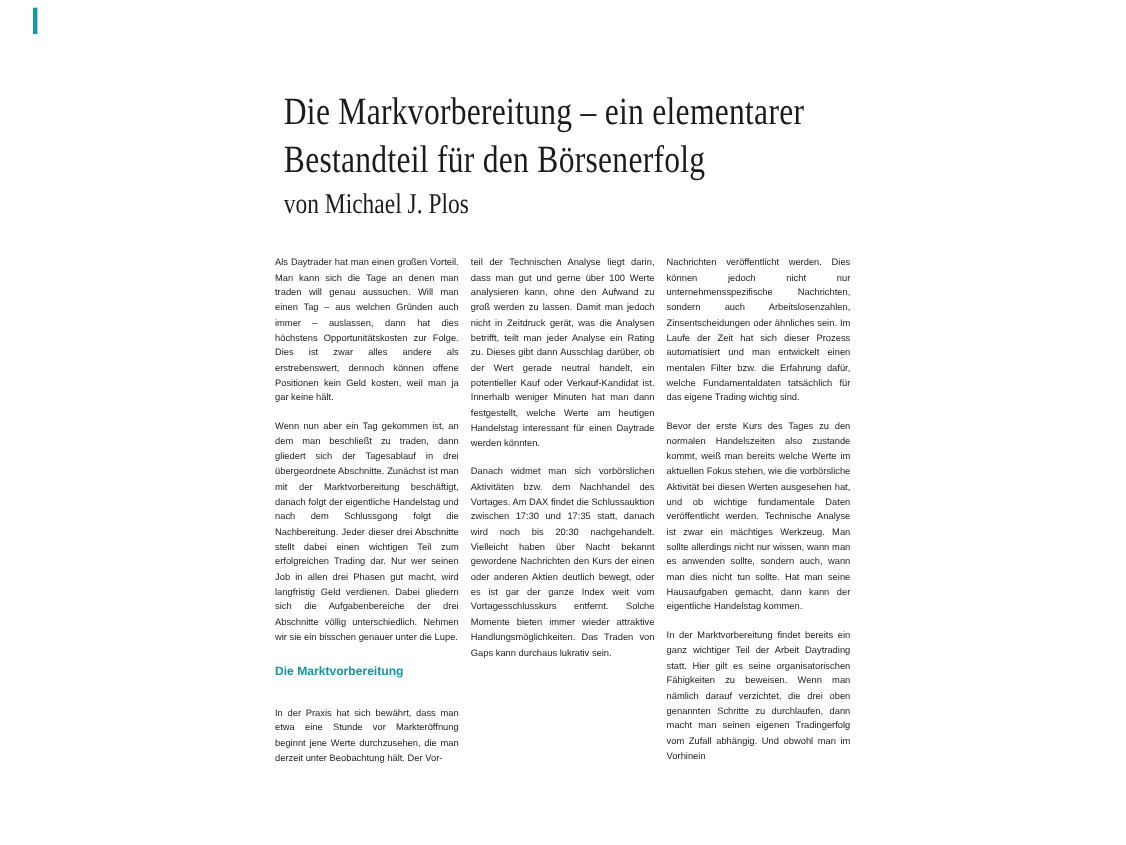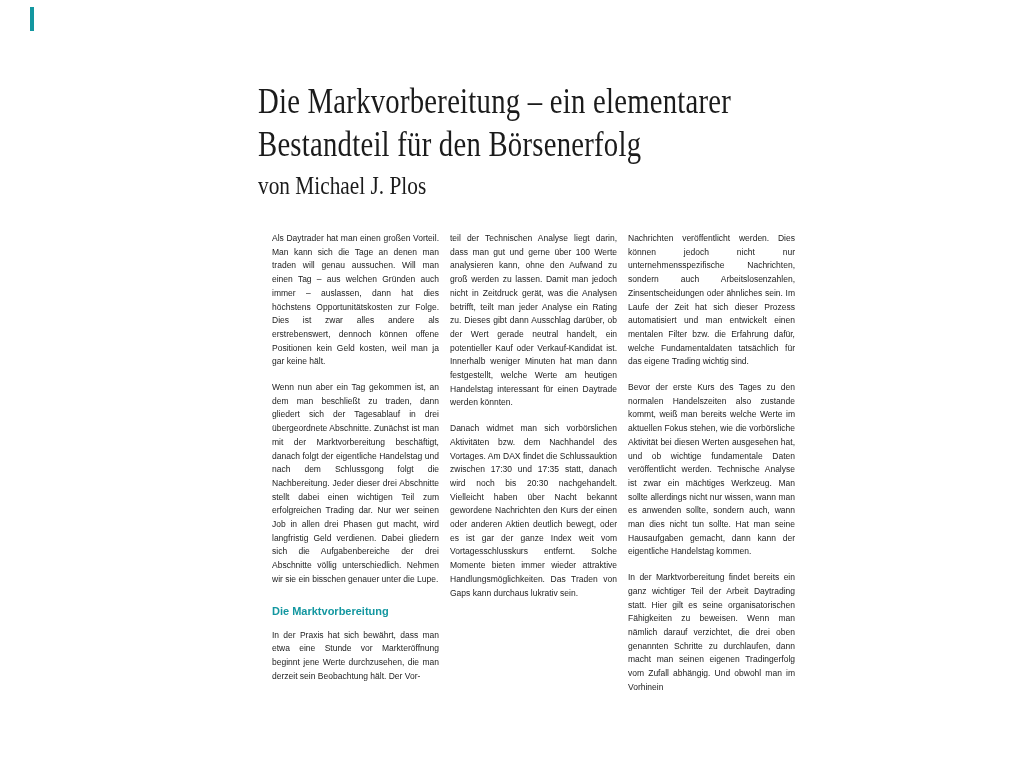--- a/index.html
+++ b/index.html
@@ -47,21 +47,21 @@
     font-family: "Liberation Serif", serif;
     font-weight: 400;
     font-size: 26px;
     line-height: 30px;
     color: #1b1b1b;
     margin-top: 5px;
     white-space: nowrap;
   }
   .columns {
     position: absolute;
-    left: 272px;
+    left: 250px;
     top: 232px;
     width: 523px;
     display: flex;
     gap: 11px;
   }
   .col {
     width: 167px;
     flex: 0 0 167px;
   }
   .body-p {
@@ -71,21 +71,21 @@
     color: #1c1c1c;
     margin: 0 0 12px 0;
     hyphens: auto;
     -webkit-hyphens: auto;
   }
   .col-heading {
     font-size: 11px;
     line-height: 14px;
     font-weight: 700;
     color: #1397a0;
-    margin: 17px 0 11px 0;
+    margin: 17px 0 24px 0;
   }
 </style>
 </head>
 <body>
 
 <div class="page">
 
   <div class="edge-mark" style="background: rgb(19, 151, 160);"></div>
 
   <header class="title-block">
@@ -94,21 +94,21 @@
       <span>Bestandteil für den Börsenerfolg</span>
     </h1>
     <div class="byline">von Michael J. Plos</div>
   </header>
 
   <main class="columns">
     <section class="col">
         <p class="body-p">Als Daytrader hat man einen großen Vorteil. Man kann sich die Tage an denen man traden will genau aussuchen. Will man einen Tag – aus welchen Gründen auch immer – auslassen, dann hat dies höchstens Opportunitätskosten zur Folge. Dies ist zwar alles andere als erstrebenswert, dennoch können offene Positionen kein Geld kosten, weil man ja gar keine hält.</p>
         <p class="body-p">Wenn nun aber ein Tag gekommen ist, an dem man beschließt zu traden, dann gliedert sich der Tagesablauf in drei übergeordnete Abschnitte. Zunächst ist man mit der Marktvorbereitung beschäftigt, danach folgt der eigentliche Handelstag und nach dem Schlussgong folgt die Nachbereitung. Jeder dieser drei Abschnitte stellt dabei einen wichtigen Teil zum erfolgreichen Trading dar. Nur wer seinen Job in allen drei Phasen gut macht, wird langfristig Geld verdienen. Dabei gliedern sich die Aufgabenbereiche der drei Abschnitte völlig unterschiedlich. Nehmen wir sie ein bisschen genauer unter die Lupe.</p>
         <h3 class="col-heading" style="color: rgb(19, 151, 160);">Die Marktvorbereitung</h3>
-        <p class="body-p">In der Praxis hat sich bewährt, dass man etwa eine Stunde vor Markteröffnung beginnt jene Werte durchzusehen, die man derzeit sein Beobachtung hält. Der Vor-</p>
+        <p class="body-p">In der Praxis hat sich bewährt, dass man etwa eine Stunde vor Markteröffnung beginnt jene Werte durchzusehen, die man derzeit unter Beobachtung hält. Der Vor-</p>
       </section>
     <section class="col">
         <p class="body-p">teil der Technischen Analyse liegt darin, dass man gut und gerne über 100 Werte analysieren kann, ohne den Aufwand zu groß werden zu lassen. Damit man jedoch nicht in Zeitdruck gerät, was die Analysen betrifft, teilt man jeder Analyse ein Rating zu. Dieses gibt dann Ausschlag darüber, ob der Wert gerade neutral handelt, ein potentieller Kauf oder Verkauf-Kandidat ist. Innerhalb weniger Minuten hat man dann festgestellt, welche Werte am heutigen Handelstag interessant für einen Daytrade werden könnten.</p>
         <p class="body-p">Danach widmet man sich vorbörslichen Aktivitäten bzw. dem Nachhandel des Vortages. Am DAX findet die Schlussauktion zwischen 17:30 und 17:35 statt, danach wird noch bis 20:30 nachgehandelt. Vielleicht haben über Nacht bekannt gewordene Nachrichten den Kurs der einen oder anderen Aktien deutlich bewegt, oder es ist gar der ganze Index weit vom Vortagesschlusskurs entfernt. Solche Momente bieten immer wieder attraktive Handlungsmöglichkeiten. Das Traden von Gaps kann durchaus lukrativ sein.</p>
       </section>
     <section class="col">
         <p class="body-p">Nachrichten veröffentlicht werden. Dies können jedoch nicht nur unternehmensspezifische Nachrichten, sondern auch Arbeitslosenzahlen, Zinsentscheidungen oder ähnliches sein. Im Laufe der Zeit hat sich dieser Prozess automatisiert und man entwickelt einen mentalen Filter bzw. die Erfahrung dafür, welche Fundamentaldaten tatsächlich für das eigene Trading wichtig sind.</p>
         <p class="body-p">Bevor der erste Kurs des Tages zu den normalen Handelszeiten also zustande kommt, weiß man bereits welche Werte im aktuellen Fokus stehen, wie die vorbörsliche Aktivität bei diesen Werten ausgesehen hat, und ob wichtige fundamentale Daten veröffentlicht werden. Technische Analyse ist zwar ein mächtiges Werkzeug. Man sollte allerdings nicht nur wissen, wann man es anwenden sollte, sondern auch, wann man dies nicht tun sollte. Hat man seine Hausaufgaben gemacht, dann kann der eigentliche Handelstag kommen.</p>
         <p class="body-p">In der Marktvorbereitung findet bereits ein ganz wichtiger Teil der Arbeit Daytrading statt. Hier gilt es seine organisatorischen Fähigkeiten zu beweisen. Wenn man nämlich darauf verzichtet, die drei oben genannten Schritte zu durchlaufen, dann macht man seinen eigenen Tradingerfolg vom Zufall abhängig. Und obwohl man im Vorhinein</p>
       </section>

